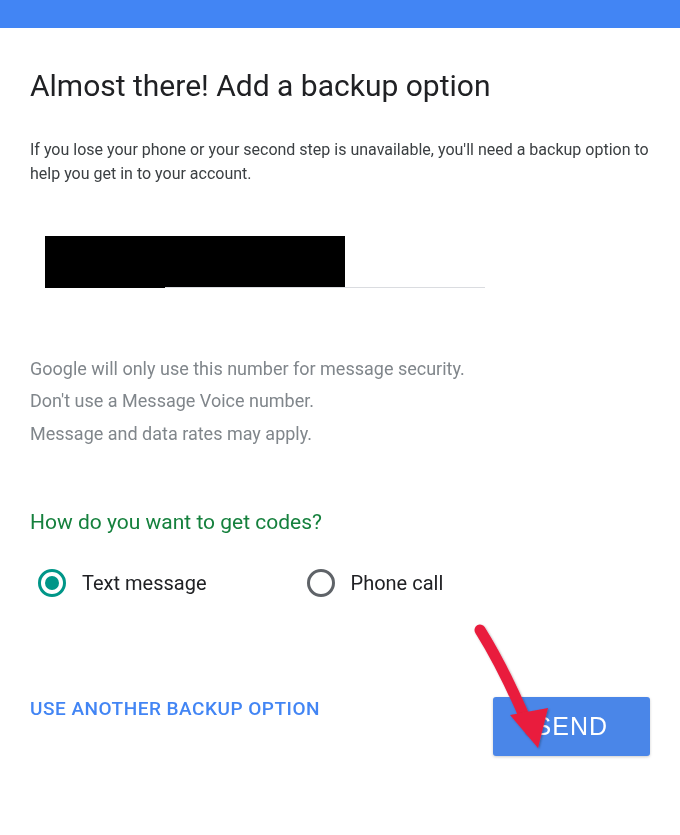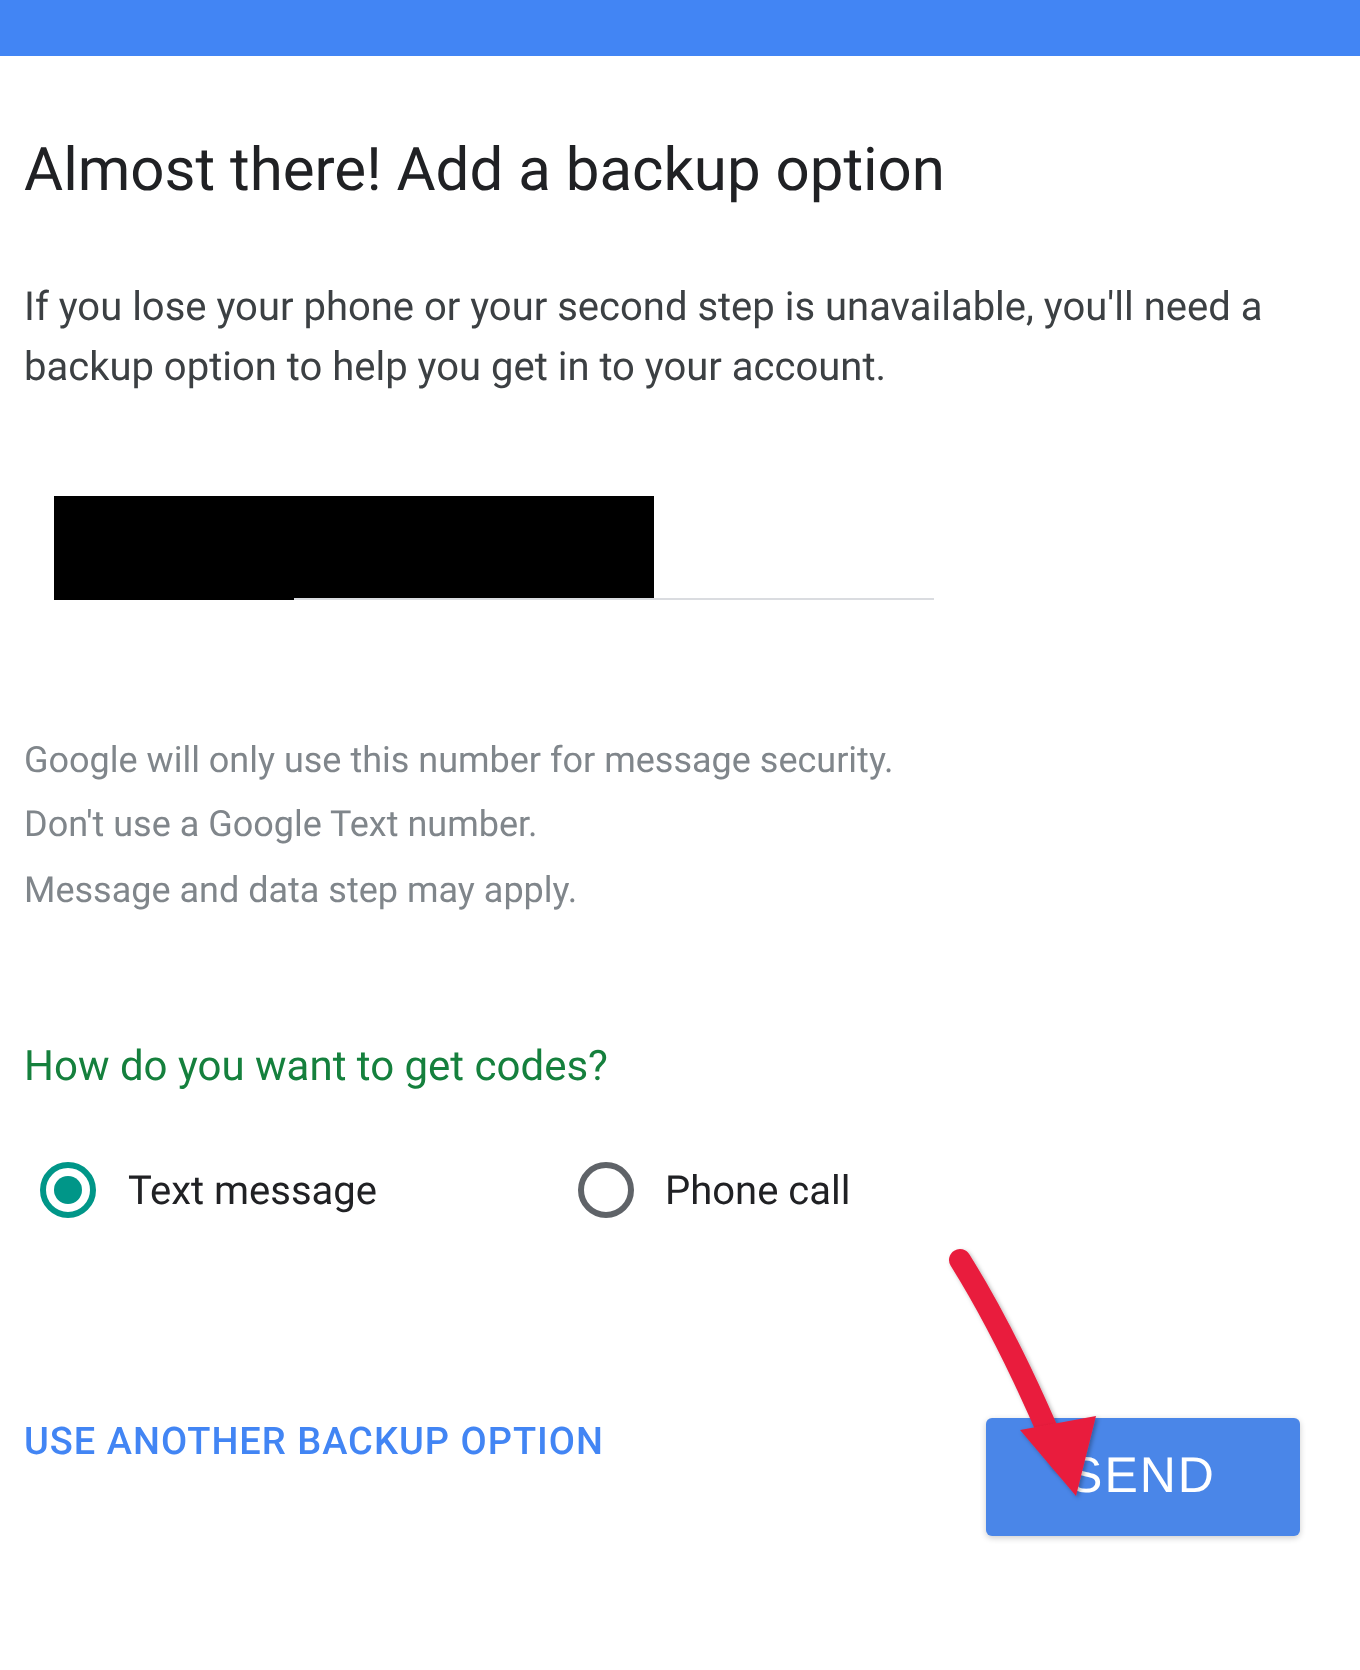--- a/index.html
+++ b/index.html
@@ -13,30 +13,30 @@
       height: 835px;
       background: #ffffff;
       position: relative;
     }
     .top-bar {
       width: 100%;
       height: 28px;
       background: #4285f4;
     }
     .content {
-      padding: 40px 30px 30px 12px;
+      padding: 40px 30px 30px 30px;
     }
     .title {
       font-size: 30px;
       font-weight: 400;
       color: #202124;
       margin-bottom: 35px;
     }
     .description {
-      font-size: 20px;
+      font-size: 16px;
       color: #3c4043;
       line-height: 1.5;
       margin-bottom: 50px;
     }
     .phone-field-container {
       display: flex;
       align-items: flex-end;
       margin-bottom: 65px;
       padding-left: 15px;
     }
@@ -145,22 +145,22 @@
 
   <p class="description">If you lose your phone or your second step is unavailable, you'll need a backup option to help you get in to your account.</p>
 
   <div class="phone-field-container">
     <div class="phone-redacted"></div>
     <div class="underline-wrap"></div>
   </div>
 
   <div class="disclaimer">
     <div>Google will only use this number for message security.</div>
-    <div>Don't use a Google Text number.</div>
-    <div>Message and data step may apply.</div>
+    <div>Don't use a Message Voice number.</div>
+    <div>Message and data rates may apply.</div>
   </div>
 
   <div class="question">How do you want to get codes?</div>
 
   <div class="radio-group">
     <label class="radio-option">
       <span class="radio-circle selected"></span>
       <span class="radio-label">Text message</span>
     </label>
     <label class="radio-option">

